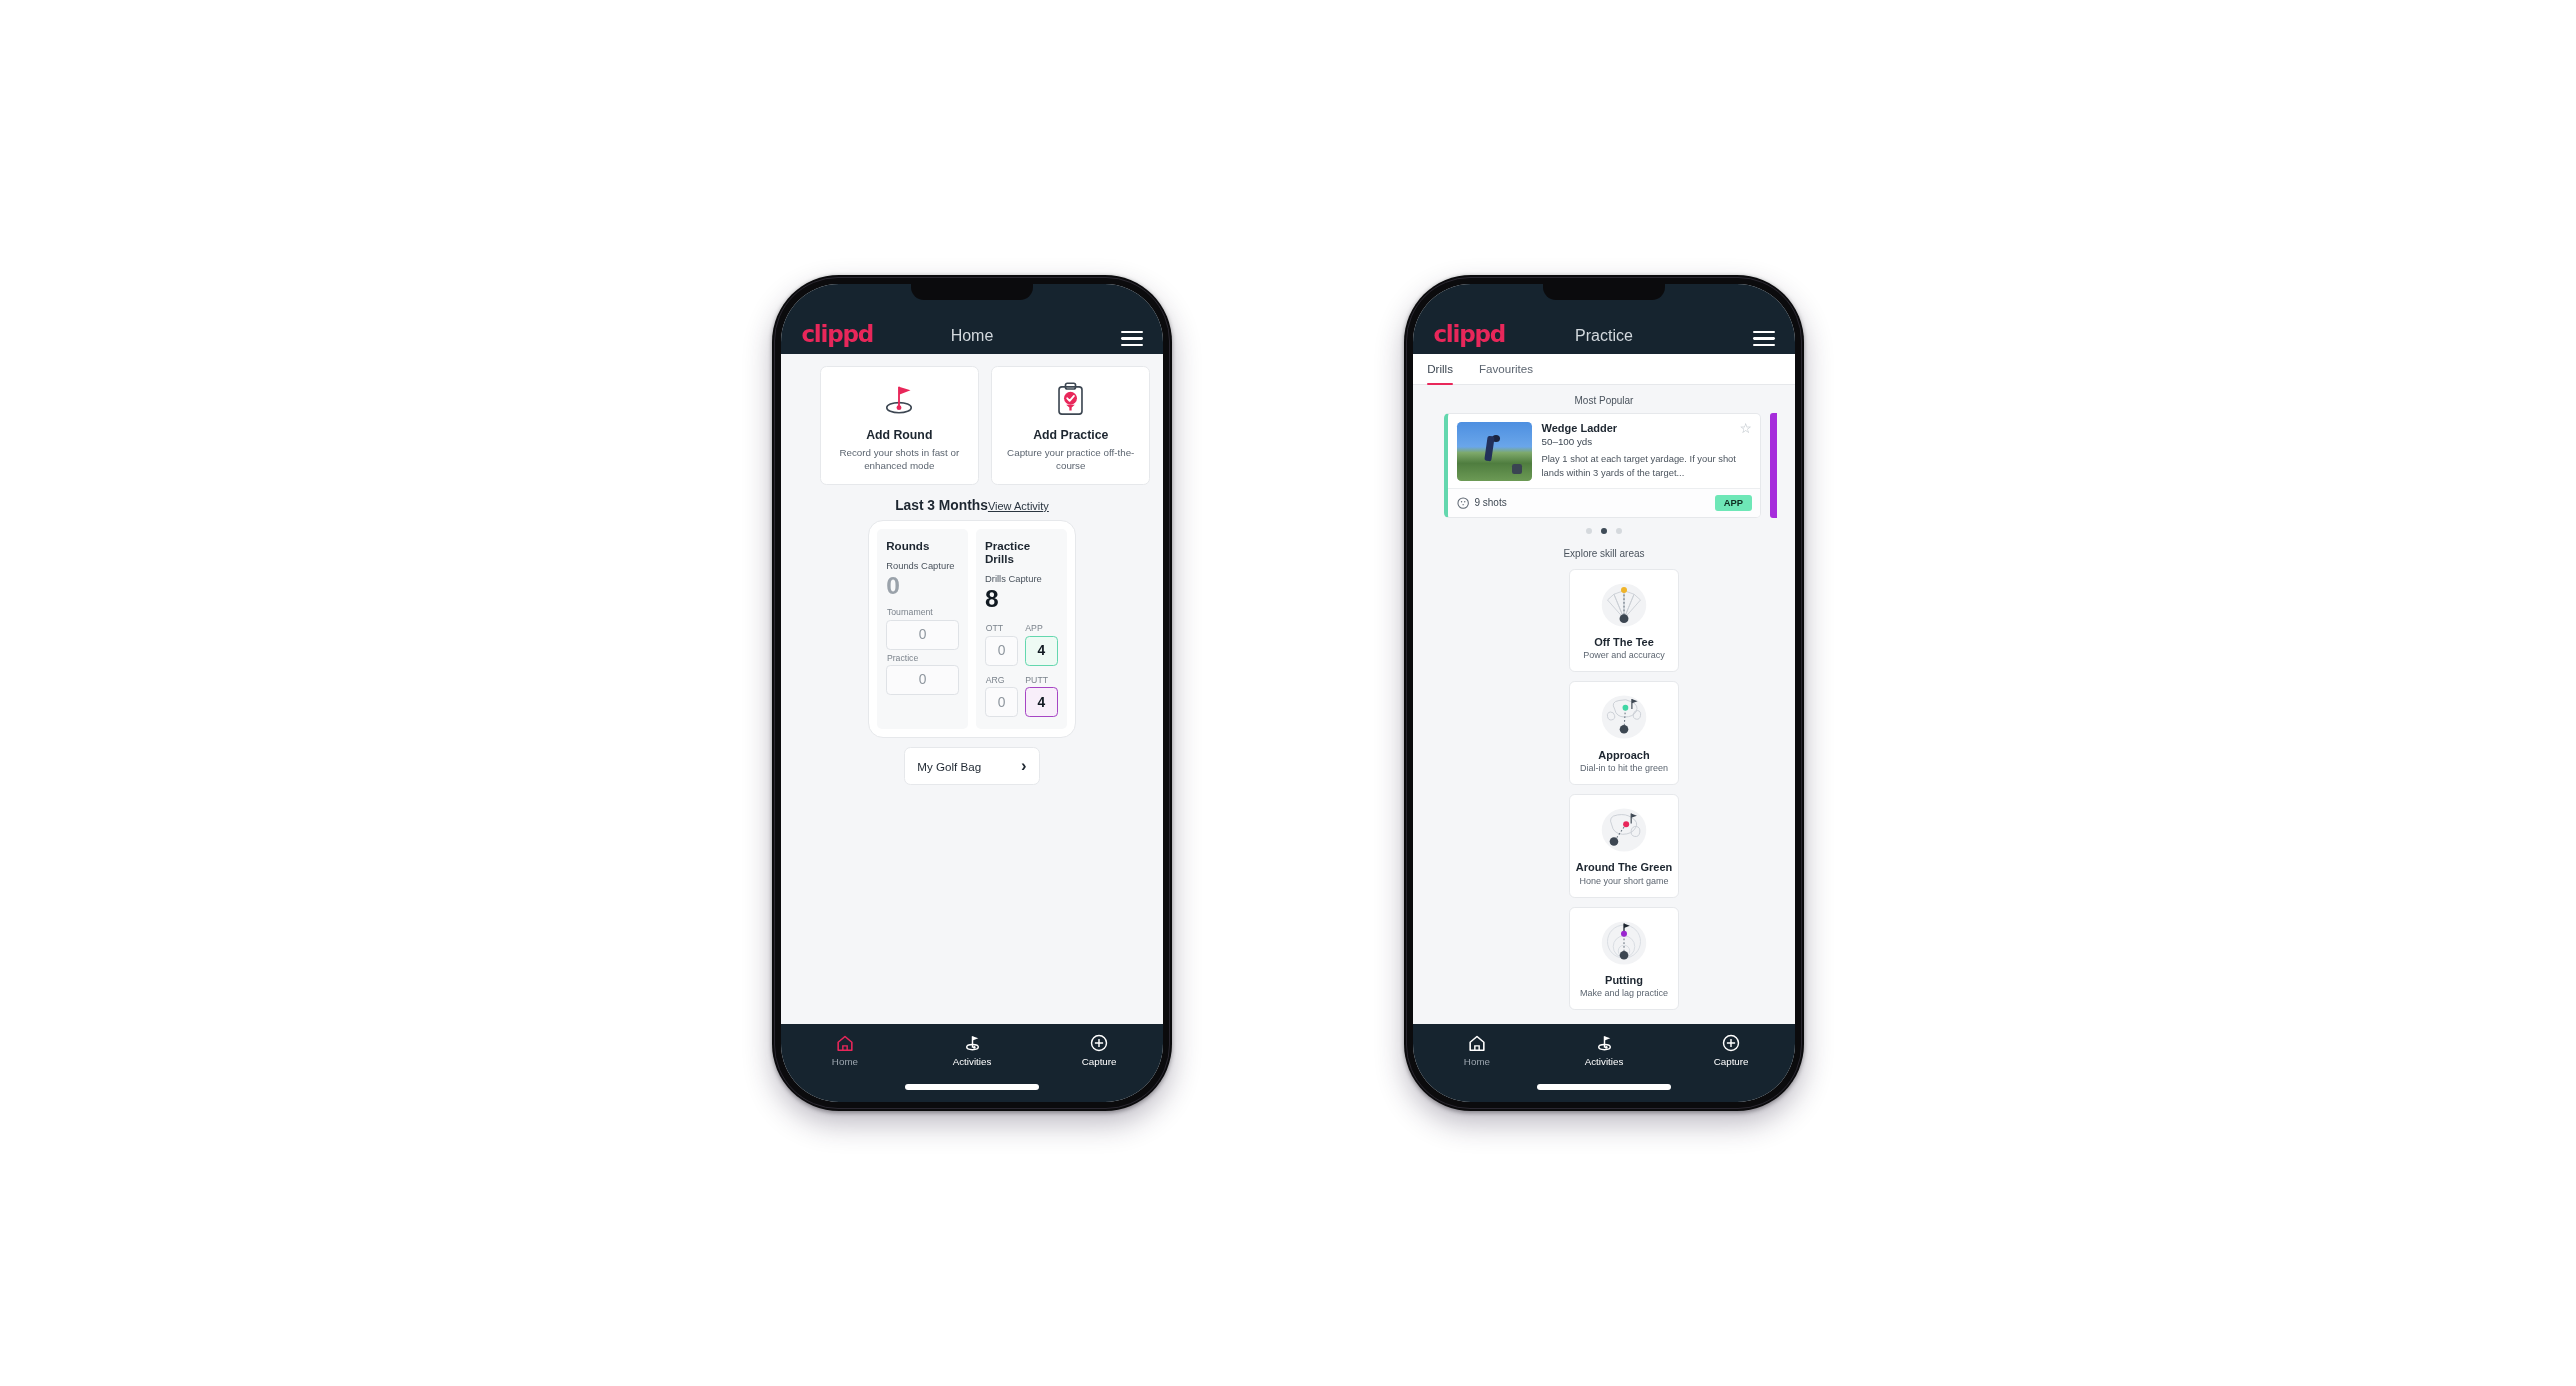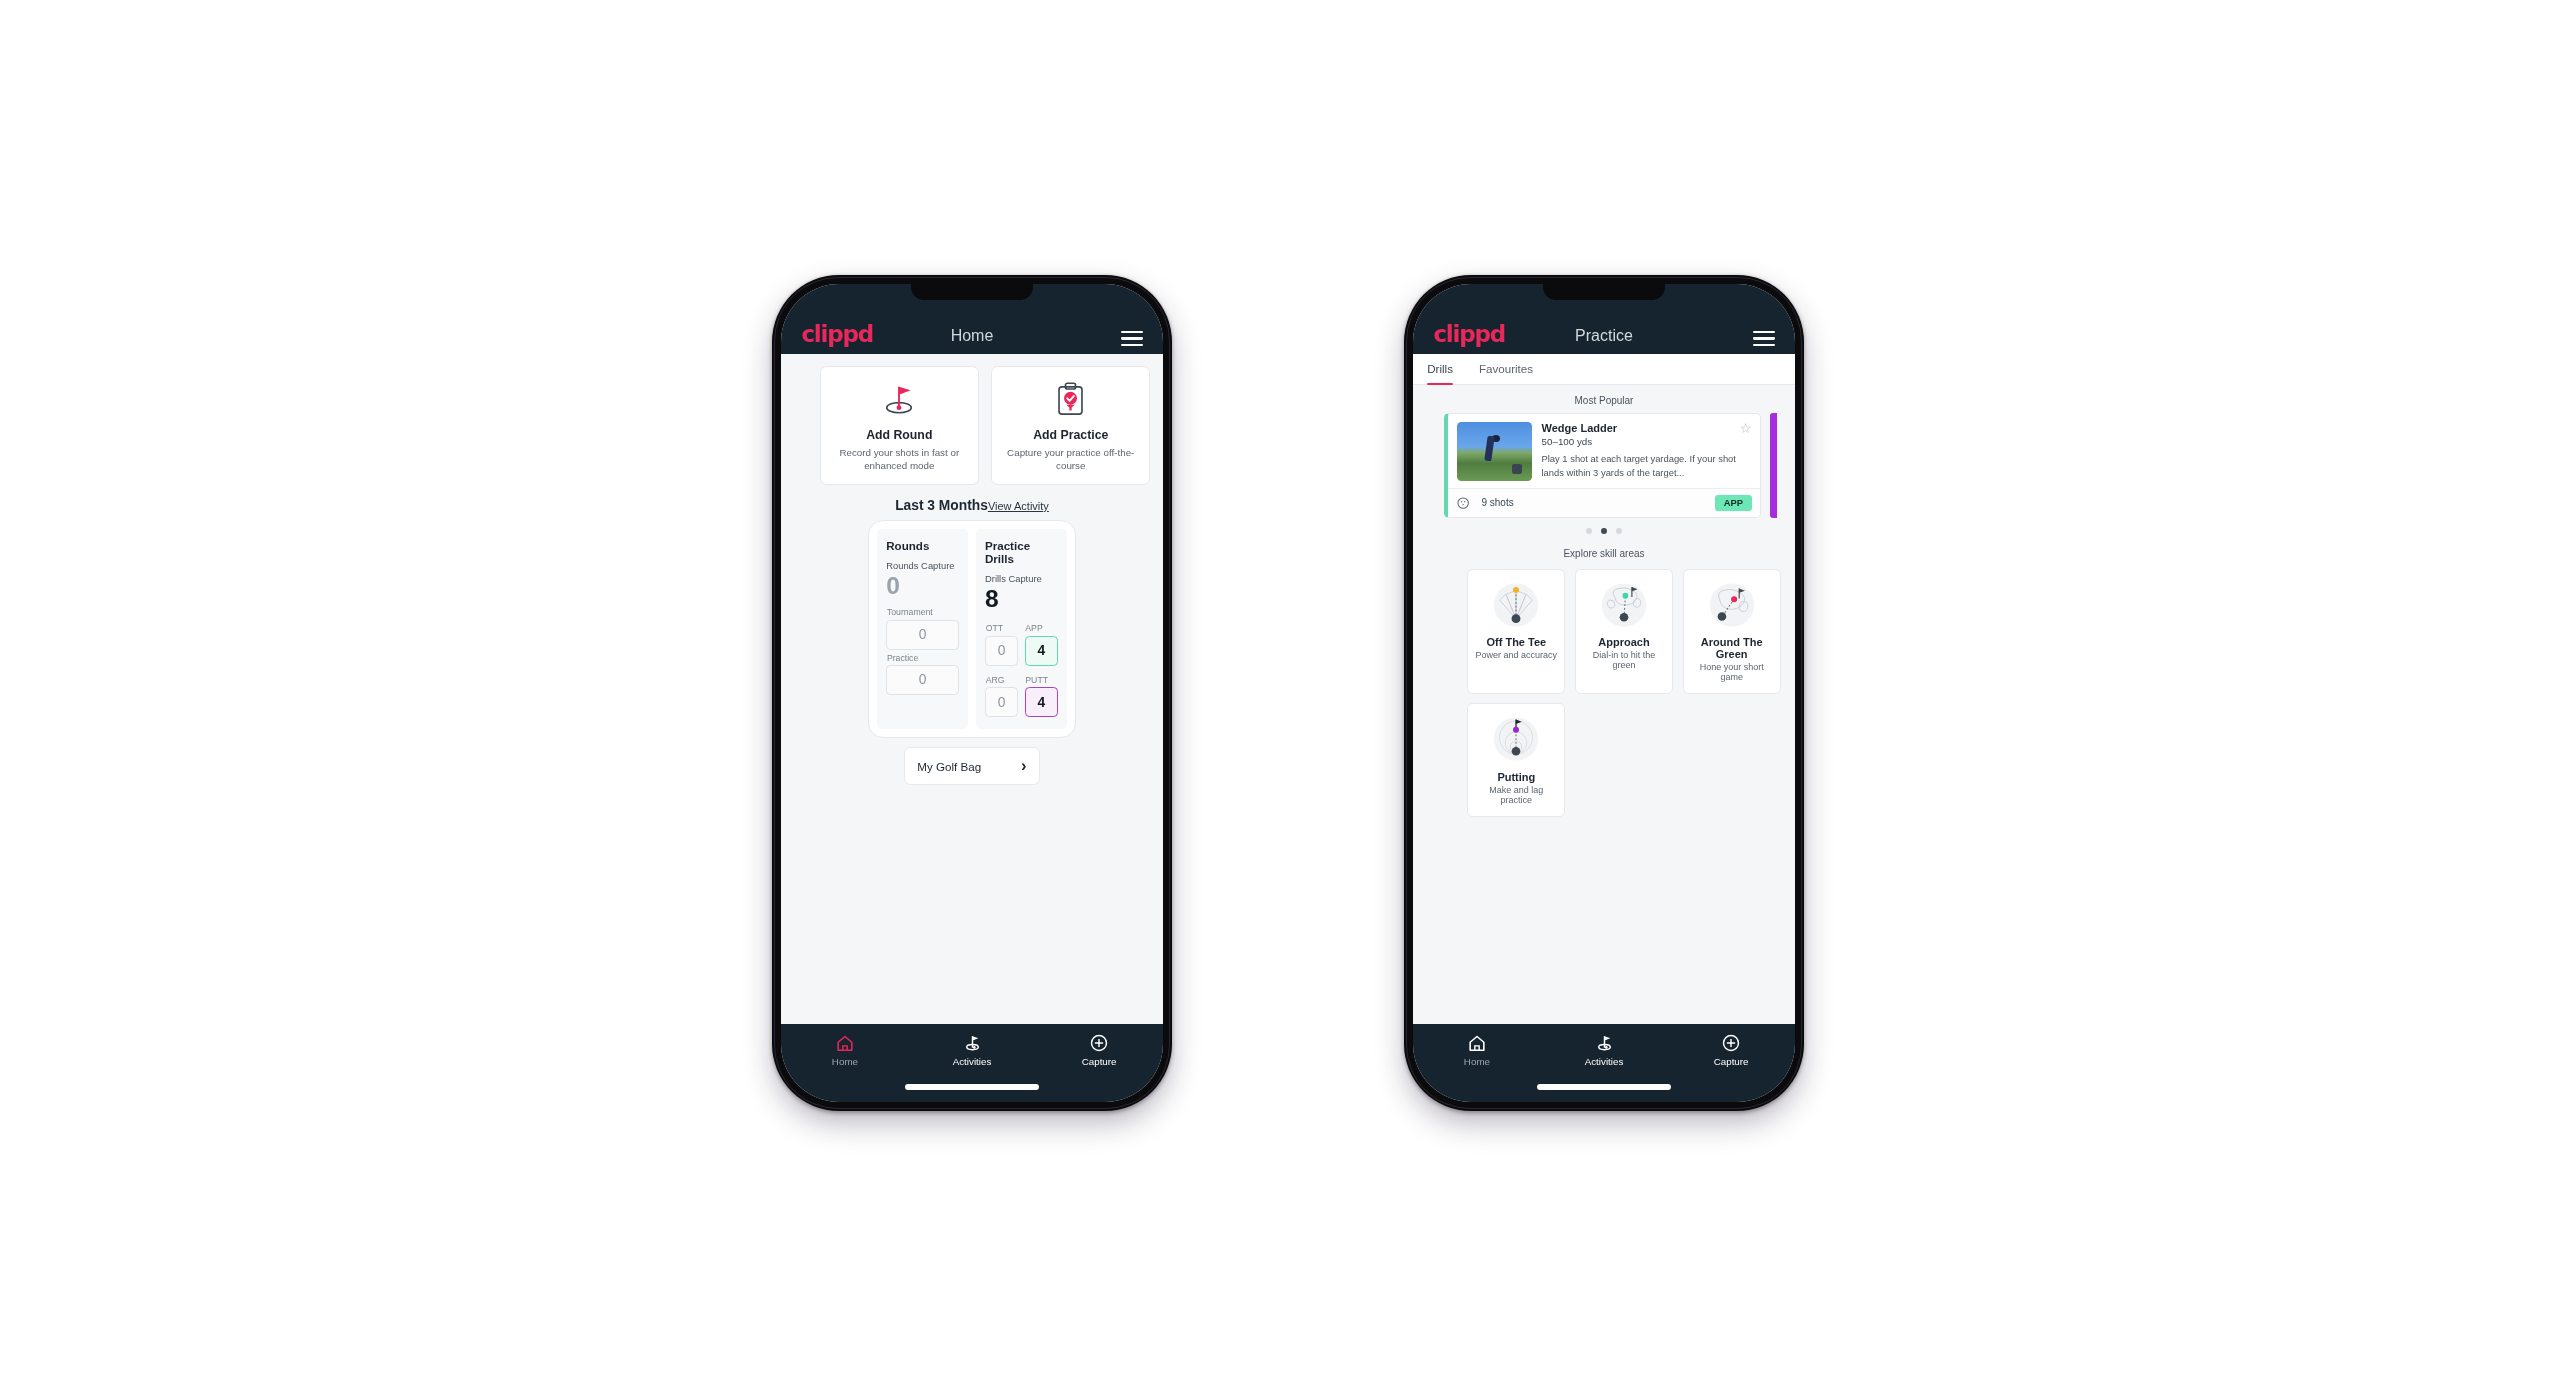--- a/index.html
+++ b/index.html
@@ -265,38 +265,38 @@
   .drill-desc { font-size: 9.4px; color: #4a535d; line-height: 1.42; margin-top: 5.8px; }
   .star {
     position: absolute; top: -0.7px; right: 0;
     font-size: 13.8px; color: #b9c0c7; line-height: 1;
   }
   .drill-foot {
     border-top: 0.7px solid #eceef0;
     display: flex; align-items: center; justify-content: space-between;
     padding: 5.8px 8.7px; background: #fdfdfe;
   }
-  .shots { display: flex; align-items: center; gap: 12px; font-size: 10px; color: #3d4752; }
+  .shots { display: flex; align-items: center; gap: 5px; font-size: 10px; color: #3d4752; }
   .badge {
     background: #6ee7b7; color: #0f2f22;
     font-size: 9.4px; font-weight: 700;
     padding: 2.9px 8.7px; border-radius: 2.9px;
   }
   .peek {
     width: 7.2px; flex: 0 0 auto;
     margin-left: 8.7px;
     background: #a62ddb;
     border-radius: 2.9px 0 0 2.9px;
   }
   .dots { display: flex; gap: 9.4px; justify-content: center; padding: 10px 0 4.3px; }
   .dot { width: 5.8px; height: 5.8px; border-radius: 50%; background: #d5d9dd; }
   .dot.active { background: #3f4c58; }
 
   .skill-grid {
-    display: grid; grid-template-columns: 1fr 1fr 1fr;
+    display: grid; grid-template-columns: 1fr;
     gap: 9.4px; padding: 2.9px 13.8px 0 13.8px; margin-left: 40px;
   }
   .skill-card {
     background: #ffffff;
     border: 0.7px solid #e6e8eb;
     border-radius: 5.8px;
     padding: 9.4px 5.8px 11px;
     text-align: center;
   }
   .skill-art { height: 51px; display:flex; align-items:center; justify-content:center; margin-bottom: 5.8px;}

